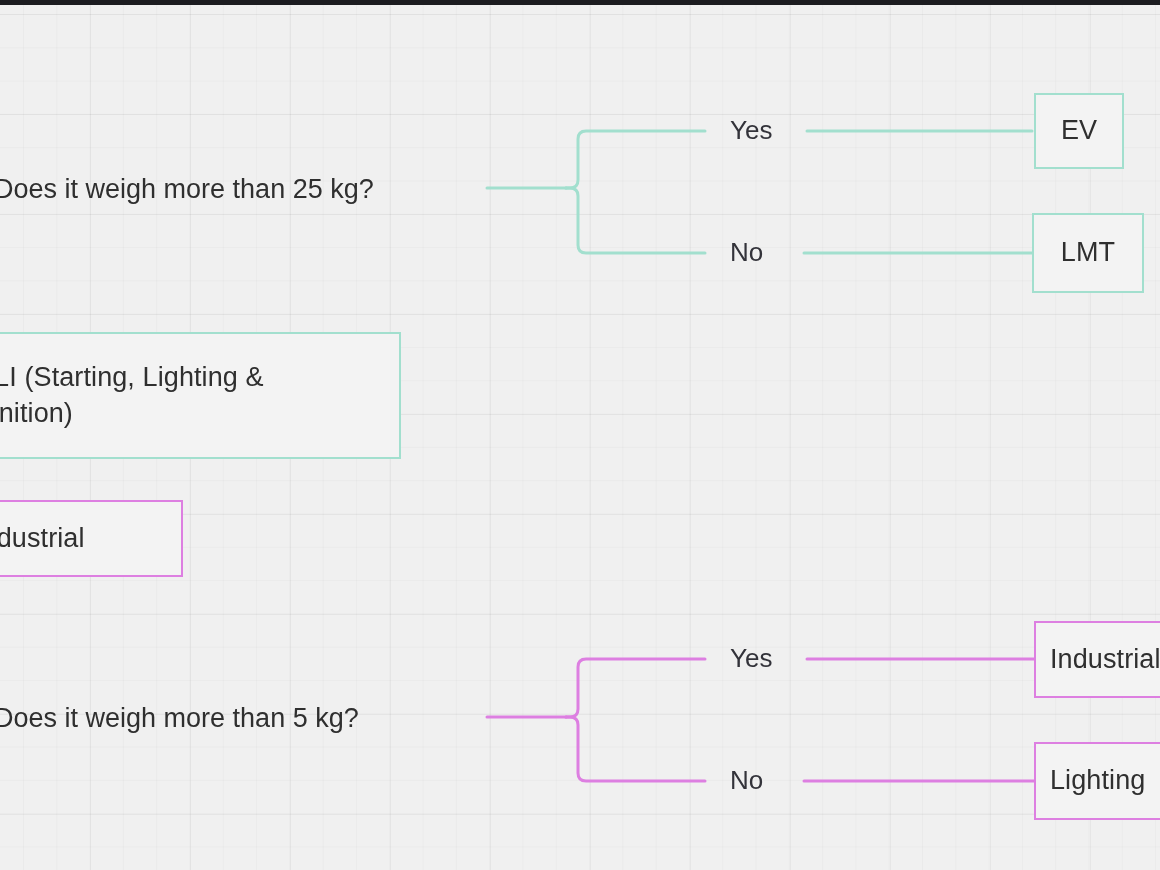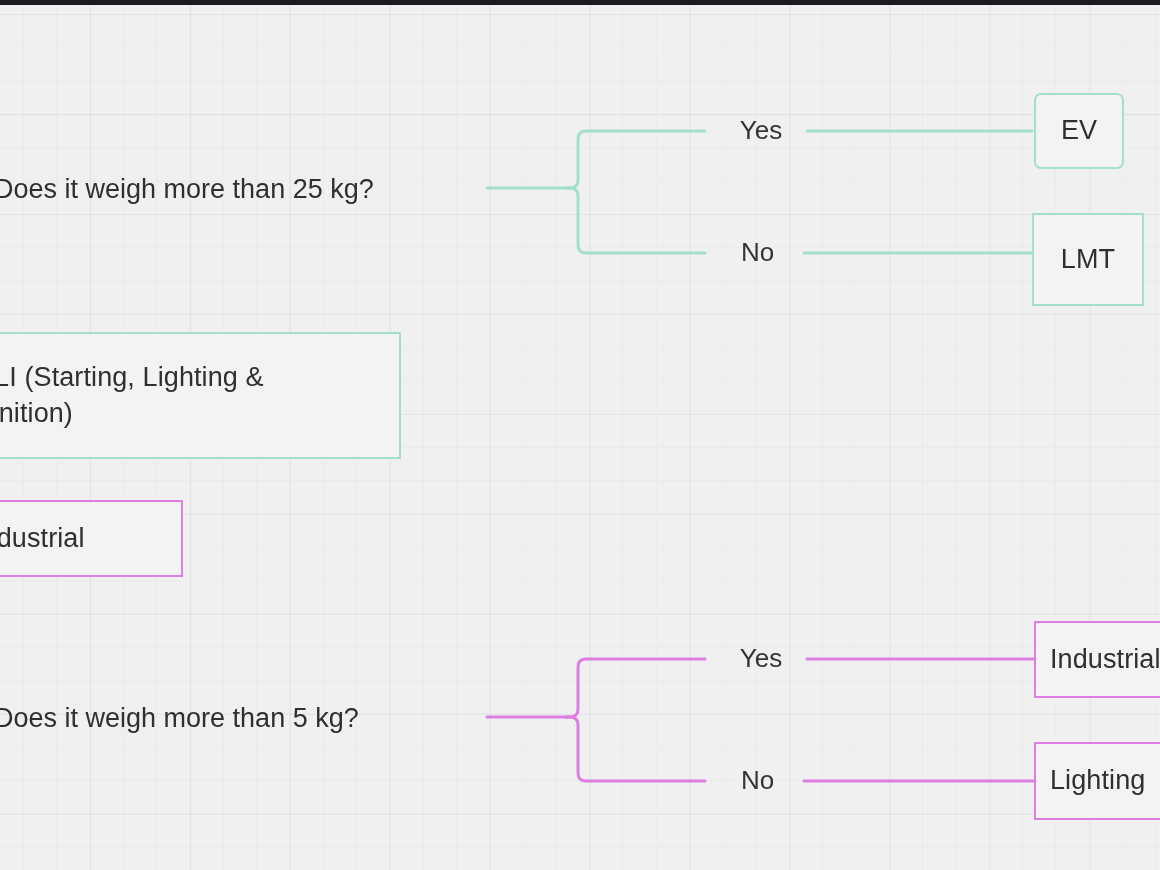--- a/index.html
+++ b/index.html
@@ -91,21 +91,20 @@
   }
 
   
   .edge-label {
     position: absolute;
     color: #33333a;
     font-size: 26px;
     line-height: 1;
     white-space: nowrap;
     z-index: 12;
-    text-align: center;
   }
 </style>
 </head>
 <body>
 
 <div id="canvas-root">
 
   <div id="grid-bg"></div>
 
   <svg id="connector-layer" viewBox="0 0 1160 870" width="1160" height="870" fill="none">
@@ -130,25 +129,25 @@
   <div class="question-text" style="left:-6px; top:702px;">Does it weigh more than 5 kg?</div>
 
   <div class="edge-label" style="left:730px; top:117px; width:62px;">Yes</div>
 
   <div class="edge-label" style="left:730px; top:239px; width:55px;">No</div>
 
   <div class="edge-label" style="left:730px; top:645px; width:62px;">Yes</div>
 
   <div class="edge-label" style="left:730px; top:767px; width:55px;">No</div>
 
-  <div class="node teal" style="left:1034px; top:93px; width:90px; height:76px; justify-content:center;border-radius:7px;">
+  <div class="node teal" style="left:1034px; top:93px; width:90px; height:76px; justify-content:center;">
     <span class="node-label">EV</span>
   </div>
 
-  <div class="node teal" style="left:1032px; top:213px; width:112px; height:93px; justify-content:center;">
+  <div class="node teal" style="left:1032px; top:213px; width:112px; height:80px; justify-content:center;">
     <span class="node-label">LMT</span>
   </div>
 
   <div class="node teal" style="left:-40px; top:332px; width:441px; height:127px; align-items:center;">
     <span class="node-label">SLI (Starting, Lighting &amp;
 Ignition)</span>
   </div>
 
   <div class="node orchid" style="left:-42px; top:500px; width:225px; height:77px;">
     <span class="node-label">Industrial</span>

